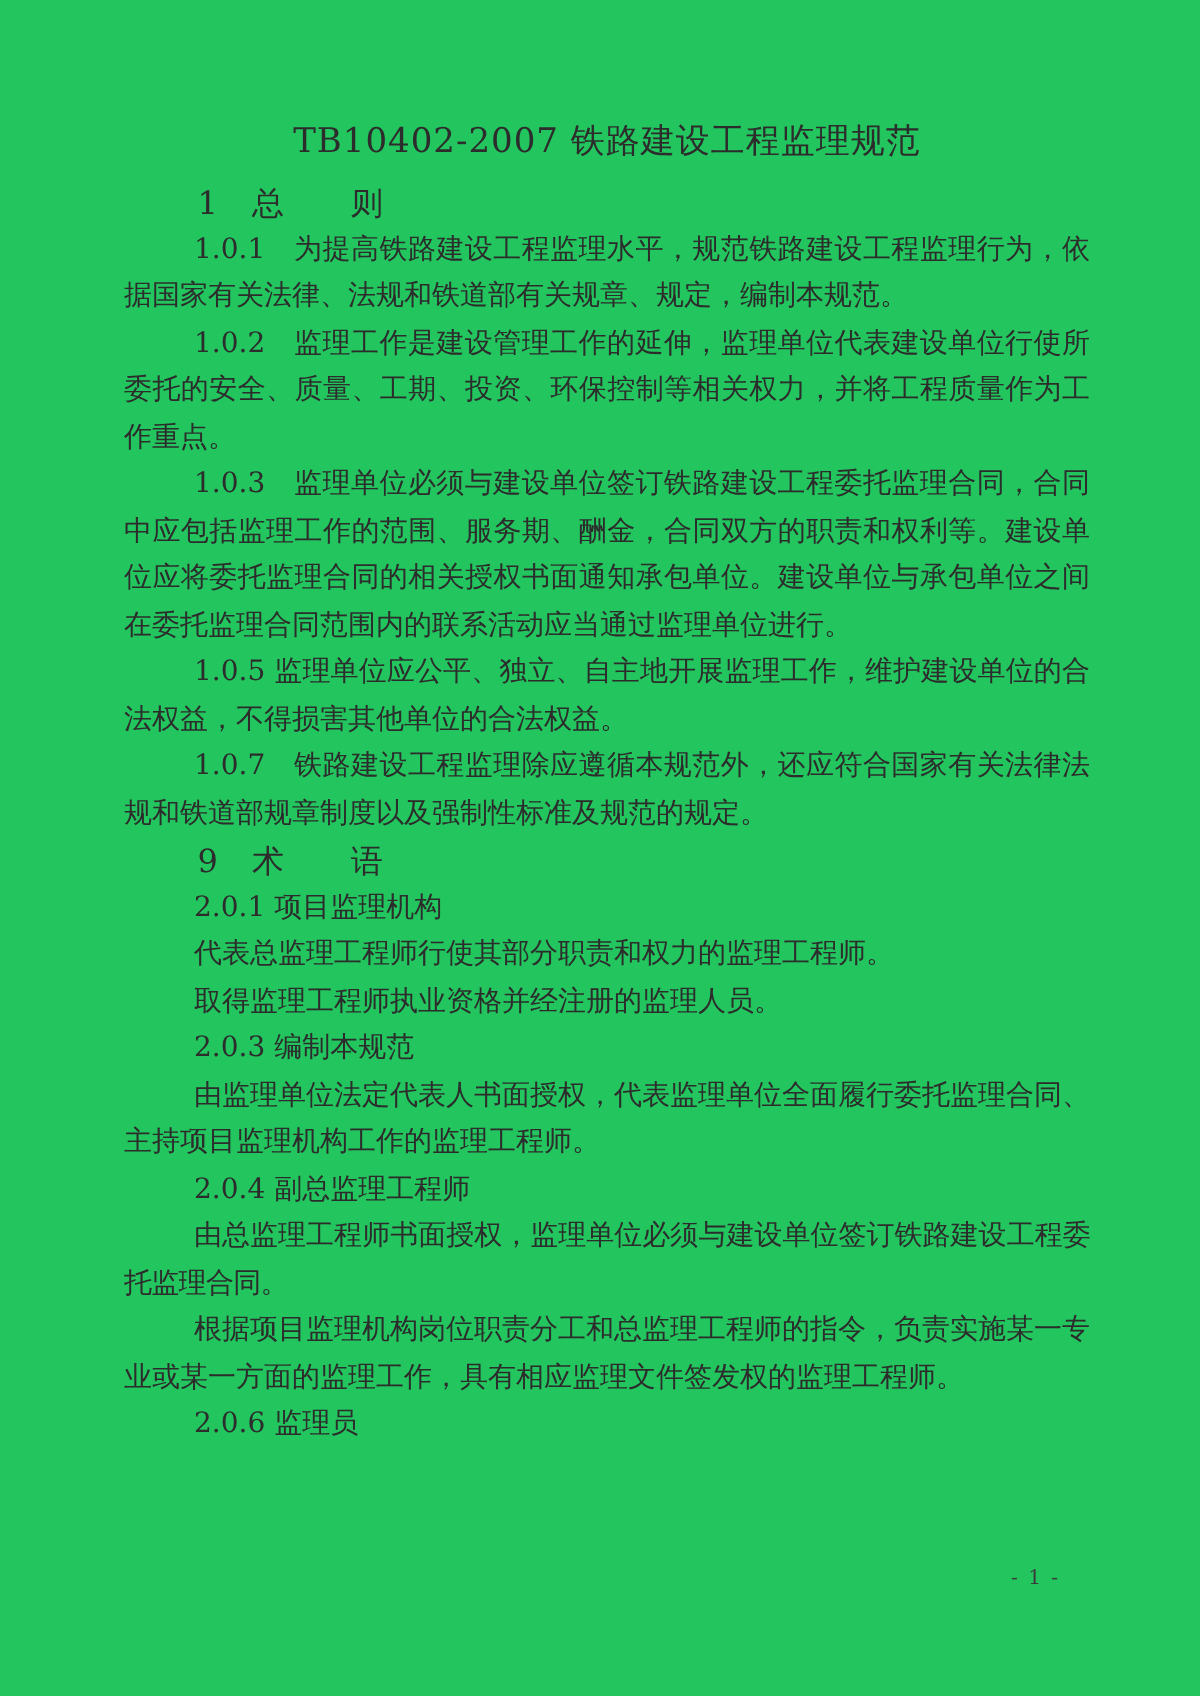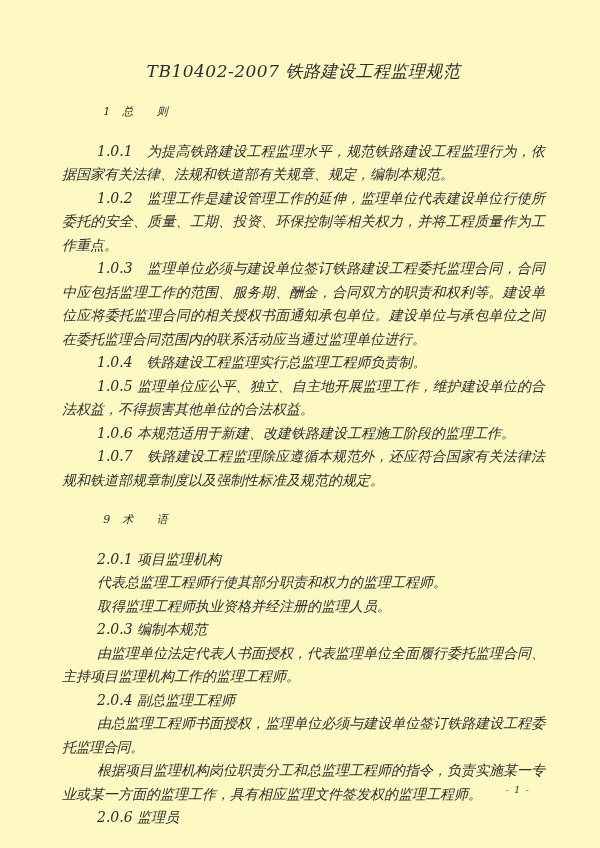--- a/index.html
+++ b/index.html
@@ -11,37 +11,36 @@
     width: 600px;
     height: 848px;
     overflow: hidden;
   }
   .page {
     position: relative;
     width: 600px;
     height: 848px;
     box-sizing: border-box;
     padding: 58px 55px 0 62px;
-    background: #fef9c3;
+    background: #22c55e;
     font-family: "DejaVu Serif", "Liberation Serif", serif;
     color: #2c2c2c;
-    font-style: italic;
   }
   .doc-title {
     margin: 0 0 6px 0;
     font-size: 17px;
     font-weight: normal;
     text-align: center;
     line-height: 26px;
     letter-spacing: 0.5px;
     white-space: nowrap;
   }
   .section-heading {
-    margin: 16px;
-    font-size: 11px;
+    margin: 0;
+    font-size: 16px;
     font-weight: normal;
     line-height: 23.5px;
     text-indent: 2.3em;
     letter-spacing: 0.5px;
   }
   .clause {
     margin: 0;
     font-size: 14px;
     line-height: 23.5px;
     text-align: justify;
@@ -68,23 +67,21 @@
 
   <h1 class="doc-title">TB10402-2007 铁路建设工程监理规范</h1>
 
   <div class="content">
 
     <h2 class="section-heading">1　总　　则</h2>
 
     <p class="clause">1.0.1　为提高铁路建设工程监理水平，规范铁路建设工程监理行为，依据国家有关法律、法规和铁道部有关规章、规定，编制本规范。</p>
     <p class="clause">1.0.2　监理工作是建设管理工作的延伸，监理单位代表建设单位行使所委托的安全、质量、工期、投资、环保控制等相关权力，并将工程质量作为工作重点。</p>
     <p class="clause">1.0.3　监理单位必须与建设单位签订铁路建设工程委托监理合同，合同中应包括监理工作的范围、服务期、酬金，合同双方的职责和权利等。建设单位应将委托监理合同的相关授权书面通知承包单位。建设单位与承包单位之间在委托监理合同范围内的联系活动应当通过监理单位进行。</p>
-    <p class="clause">1.0.4　铁路建设工程监理实行总监理工程师负责制。</p>
     <p class="clause">1.0.5 监理单位应公平、独立、自主地开展监理工作，维护建设单位的合法权益，不得损害其他单位的合法权益。</p>
-    <p class="clause">1.0.6 本规范适用于新建、改建铁路建设工程施工阶段的监理工作。</p>
     <p class="clause">1.0.7　铁路建设工程监理除应遵循本规范外，还应符合国家有关法律法规和铁道部规章制度以及强制性标准及规范的规定。</p>
 
     <h2 class="section-heading">9　术　　语</h2>
 
     <p class="clause">2.0.1 项目监理机构</p>
     <p class="clause">代表总监理工程师行使其部分职责和权力的监理工程师。</p>
     <p class="clause">取得监理工程师执业资格并经注册的监理人员。</p>
     <p class="clause">2.0.3 编制本规范</p>
     <p class="clause">由监理单位法定代表人书面授权，代表监理单位全面履行委托监理合同、主持项目监理机构工作的监理工程师。</p>
     <p class="clause">2.0.4 副总监理工程师</p>

